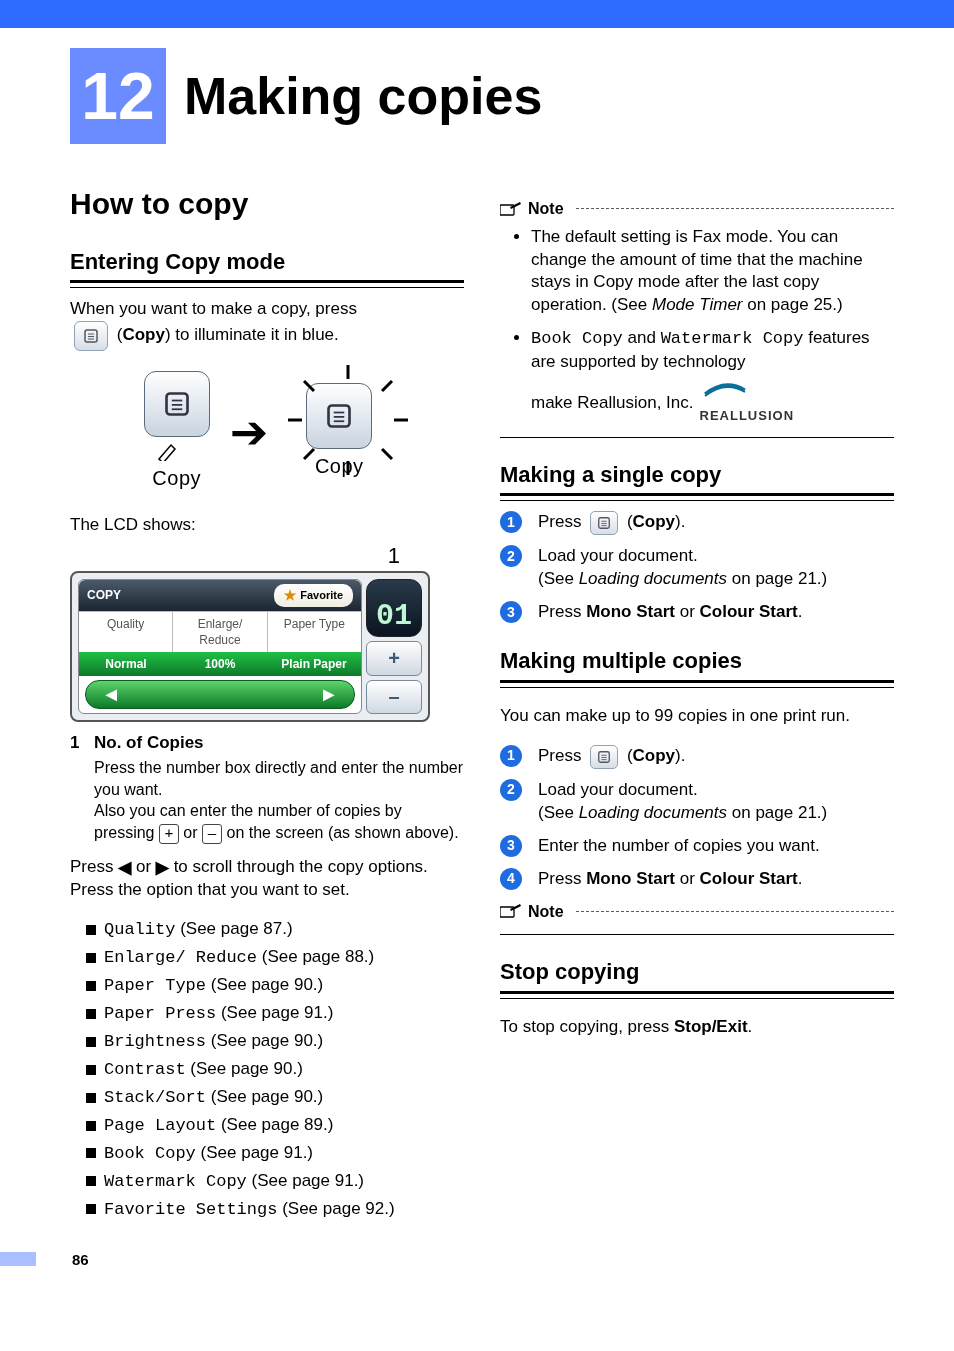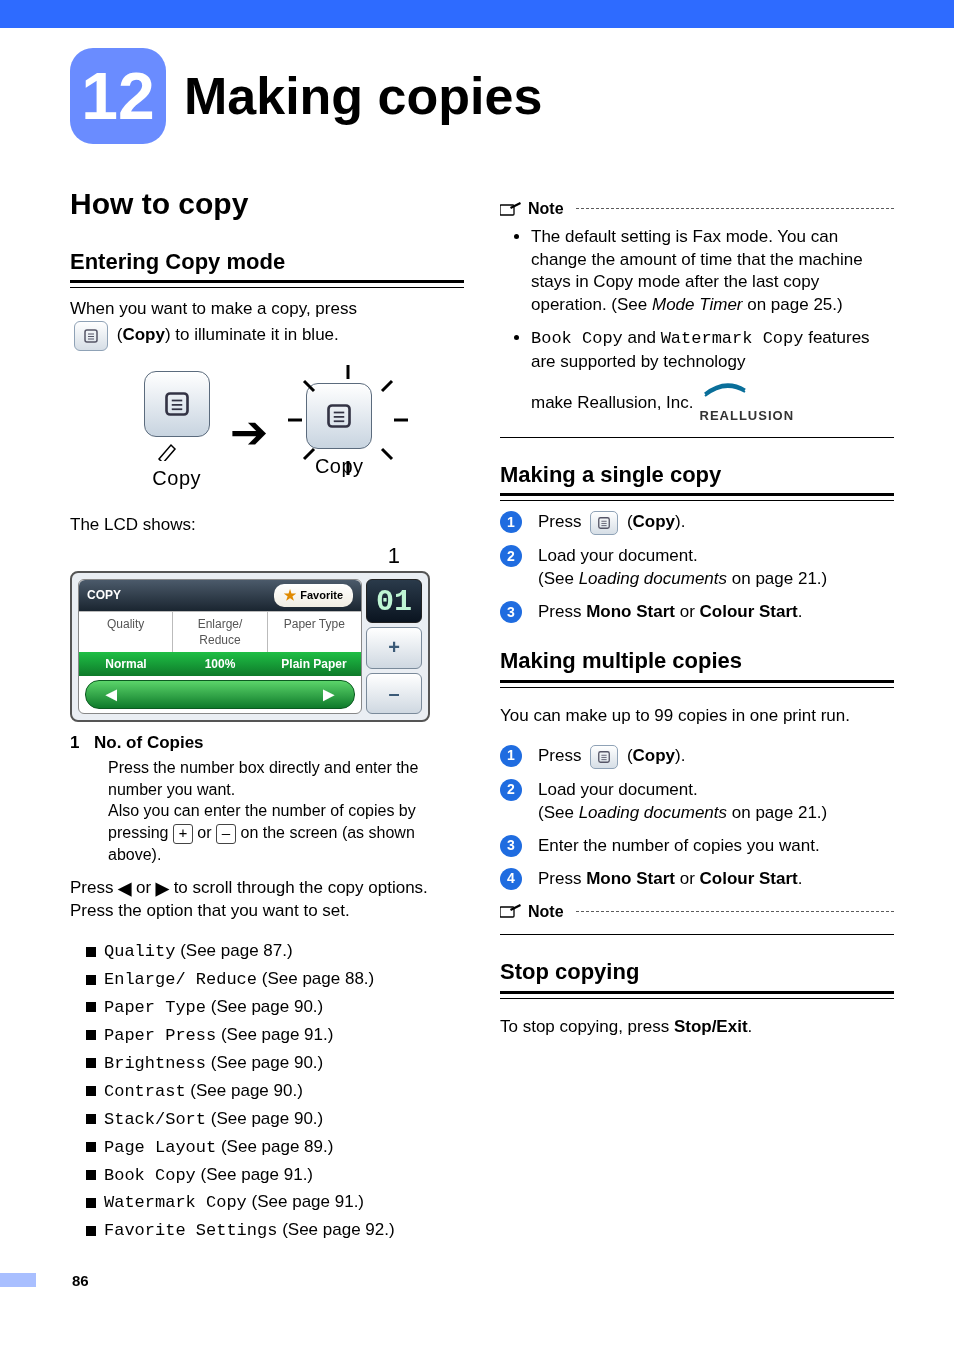--- a/index.html
+++ b/index.html
@@ -30,21 +30,20 @@
     width: 96px;
     height: 96px;
     background: #6a8cff;
     color: #fff;
     font-size: 66px;
     font-weight: bold;
     display: flex;
     align-items: center;
     justify-content: center;
     line-height: 1;
-    border-radius: 23px;
   }
   .chapter-title {
     font-size: 52px;
     font-weight: bold;
   }
   .columns {
     display: flex;
     gap: 36px;
   }
   .col {
@@ -255,39 +254,39 @@
     width: 56px;
     display:flex; flex-direction:column; gap:4px;
   }
   .numdisp {
     background: linear-gradient(#2a3a4a,#0a1420);
     color:#bff6d4;
     font-family: "Courier New", monospace;
     font-size: 30px;
     font-weight:bold;
     text-align:center;
-    border-radius:6px;
+    border-radius:12px;
     border:1px solid #222;
-    padding-top:2px;
+    padding-top:16px;
   }
   .plusbtn, .minusbtn {
     flex:1;
     background: linear-gradient(#fff,#cfd8e1);
     border:1px solid #7a8a9a;
     border-radius:6px;
     display:flex; align-items:center; justify-content:center;
     font-size:20px; font-weight:bold;
     color:#3b5a77;
   }
   .defrow {
     display:flex; gap:8px; margin:8px 0 2px; align-items:flex-start;
   }
   .defnum { font-weight:bold; width:16px; flex:none; }
   .deftitle { font-weight:bold; }
-  .defbody { margin-left:38px; font-size:16px; }
+  .defbody { margin-left:24px; font-size:16px; }
   .arrowglyph { display:inline-block; transform: translateY(1px); }
   .pagenum {
     position: absolute;
     left: 72px;
     bottom: -4px;
     font-size: 15px;
     font-weight: bold;
   }
   .pagetab {
     position: absolute;

